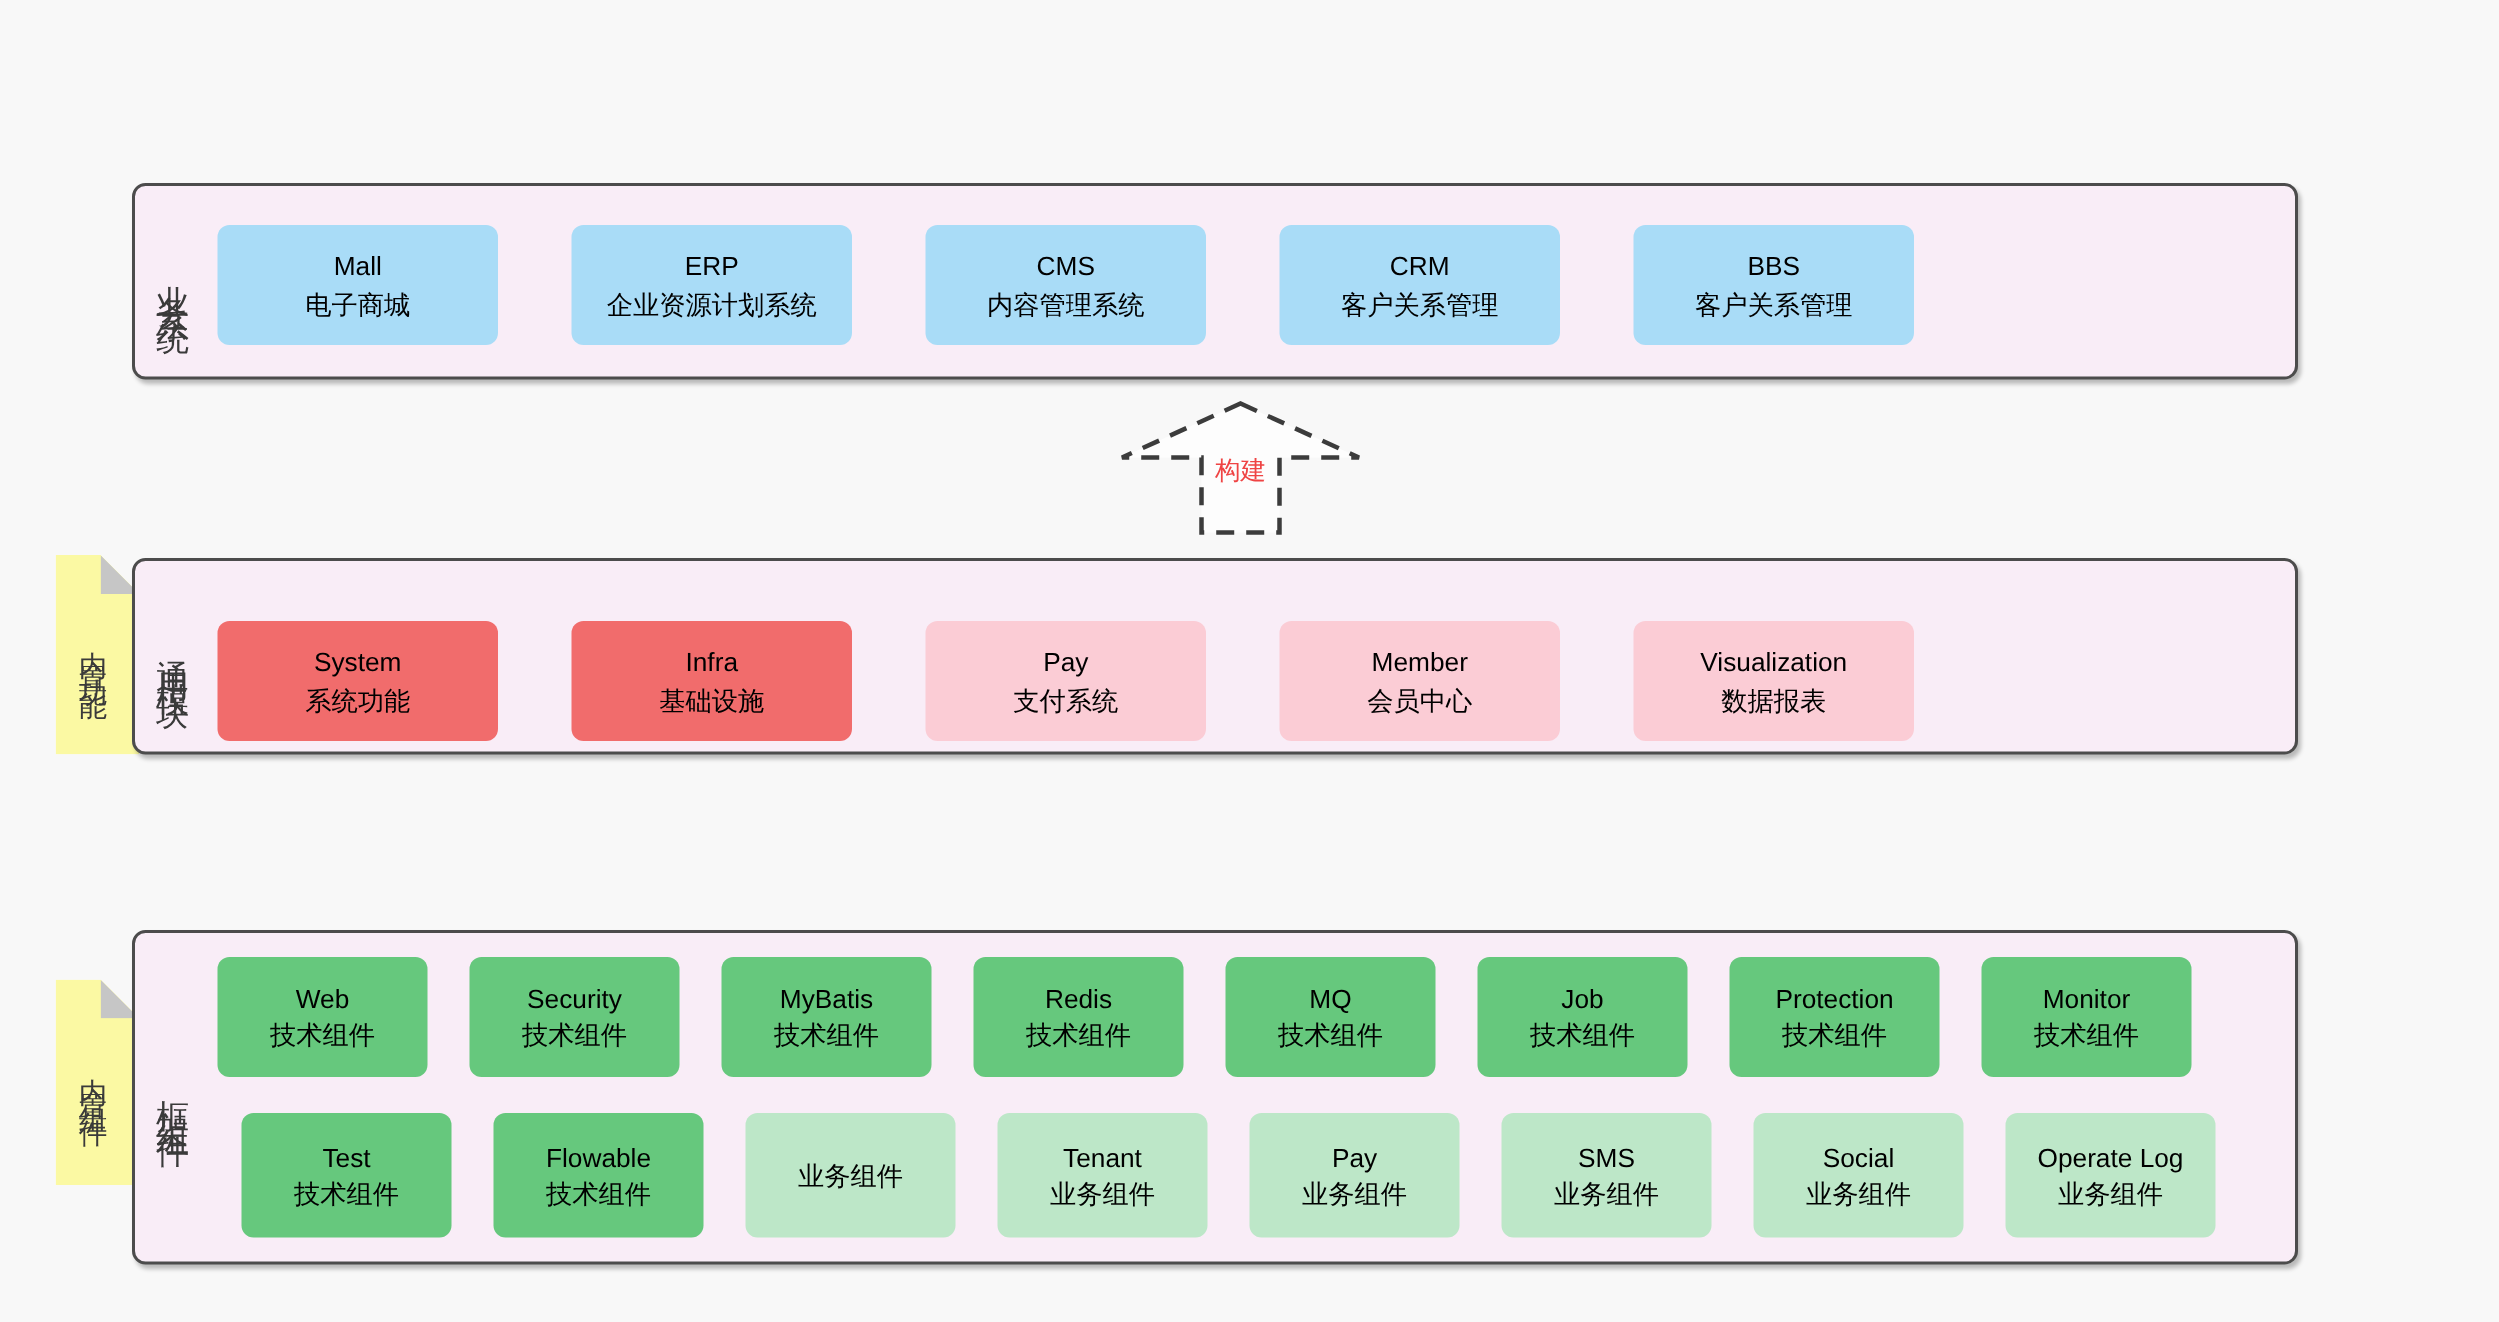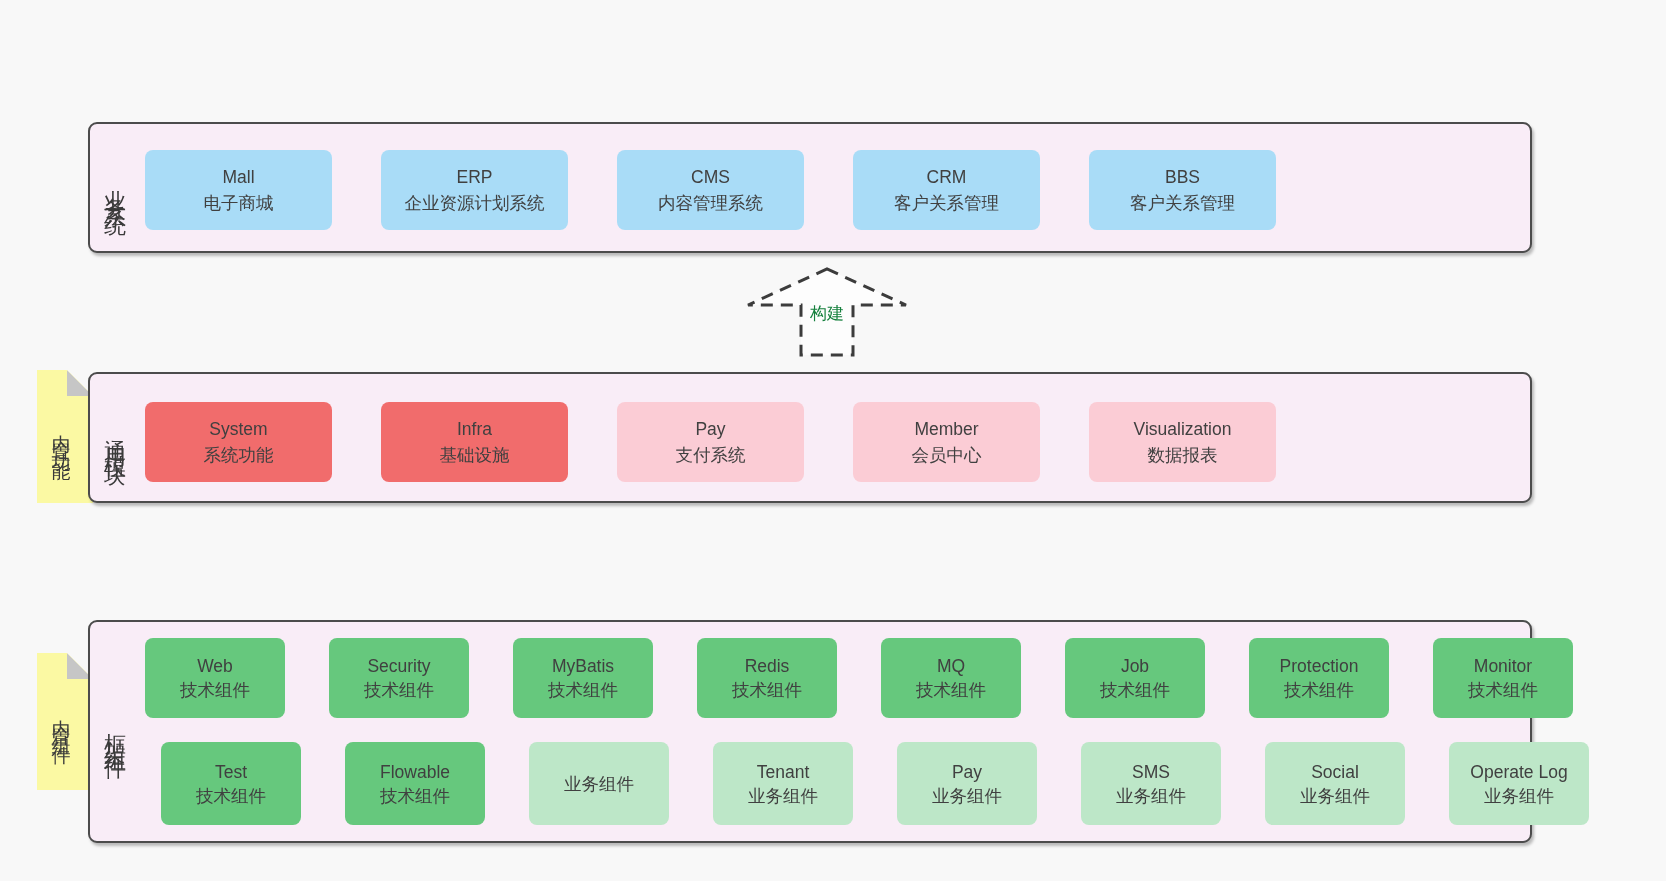--- a/index.html
+++ b/index.html
@@ -20,30 +20,30 @@
   #panel-components { top:620px; height:223px; }
 
   .v-label {
     position:absolute; left:8px; top:0; height:100%;
     display:flex; align-items:center; justify-content:center;
     writing-mode:vertical-rl; text-orientation:upright;
     font-size:22px; letter-spacing:8px; color:#3a3a3a; width:34px;
   }
   .row { position:absolute; left:55px; display:flex; }
   .row-6 { gap:49px; }
-  .row-8 { gap:44px; }
+  .row-8 { gap:28px; }
   #panel-business .row   { top:26px; }
-  #panel-modules .row    { top:28px; }
+  #panel-modules .row    { top:40px; }
   #panel-components .row1{ top:16px; }
   #panel-components .row2{ top:120px;padding-left:16px; }
 
   .box {
     border-radius:8px; height:80px;
     display:flex; flex-direction:column; align-items:center; justify-content:center;
-    text-align:center; font-size:17.5px; line-height:26px; color:#404040;
+    text-align:center; font-size:17.5px; line-height:26px; color:#000000;
     padding:2px 6px;
   }
   .box.w-lg { width:187px; }
   .box.w-sm { width:140px; line-height:24px; }
   .row2 .box { height:83px; }
   .blue  { background:#a9dcf7; }
   .red   { background:#f16c6c; }
   .pink  { background:#fbccd5; }
   .green { background:#66c87d; }
   .lgreen{ background:#bde7c8; }
@@ -63,21 +63,21 @@
     writing-mode:vertical-rl; text-orientation:upright;
     font-size:19px; letter-spacing:9px; color:#3a3a3a; margin-right:8px;
   }
 
   .arrow { position:absolute; width:170px; z-index:1; }
   #arrow-build     { left:742px; top:266px; height:92px; }
   #arrow-implement { left:755px; top:506px; height:94px; }
   .arrow svg { display:block; width:100%; height:100%; }
   .arrow-label {
     position:absolute; left:50%; top:36px; transform:translateX(-50%);
-    background:#fdfdfd; padding:0 3px; font-size:17px; color:#15803d;
+    background:#fdfdfd; padding:0 3px; font-size:17px; color:#ef4444;
     white-space:nowrap;
   }
 </style>
 </head>
 <body>
 
 <div class="canvas">
 
   <div class="panel" id="panel-business">
     <div class="v-label">业务系统</div>

